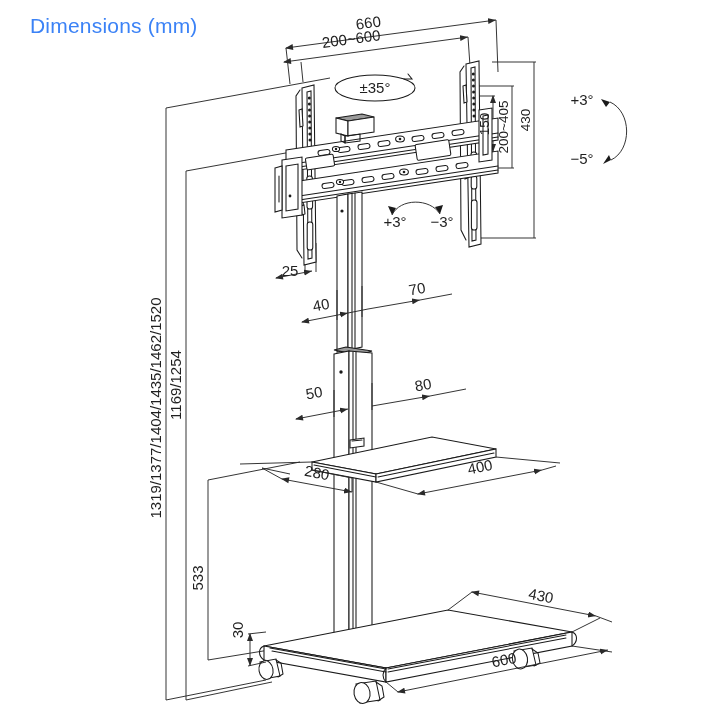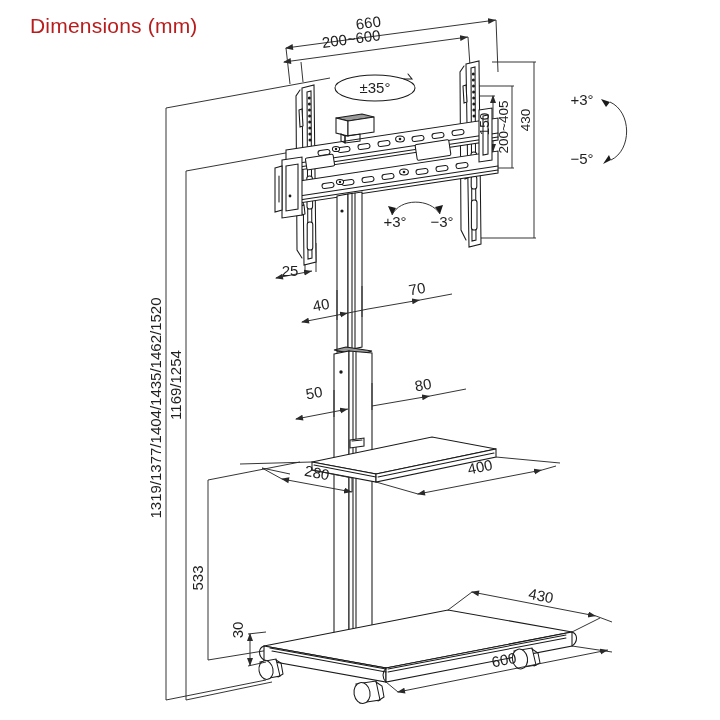--- a/index.html
+++ b/index.html
@@ -22,21 +22,21 @@
     height: 720px;
     background: #ffffff;
   }
   #title {
     position: absolute;
     left: 30px;
     top: 14px;
     font-size: 21px;
     font-weight: 400;
     letter-spacing: 0.2px;
-    color: #b91c1c;
+    color: #3b82f6;
     white-space: nowrap;
   }
   svg#drawing {
     position: absolute;
     left: 0;
     top: 0;
     width: 720px;
     height: 720px;
   }
   .ln    { stroke: #1a1a1a; stroke-width: 1.05; fill: none; stroke-linecap: round; }

